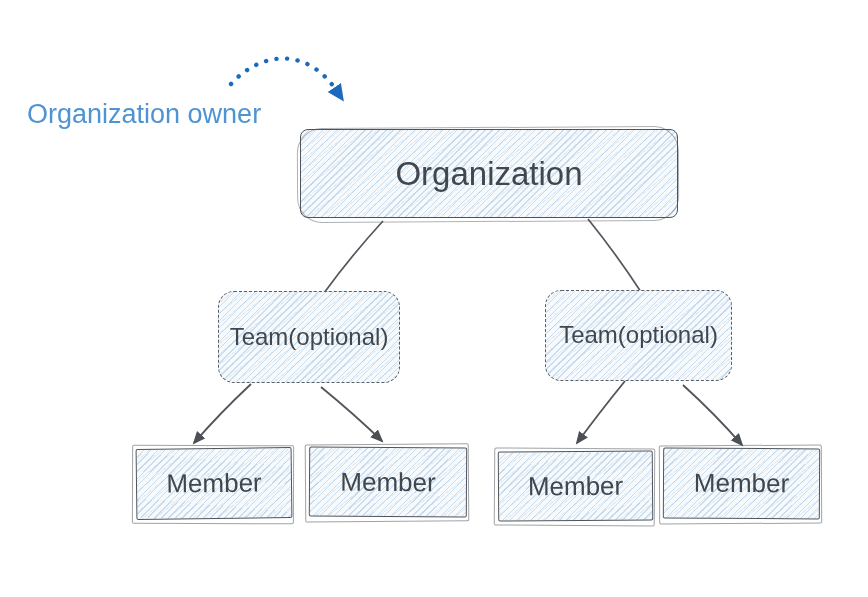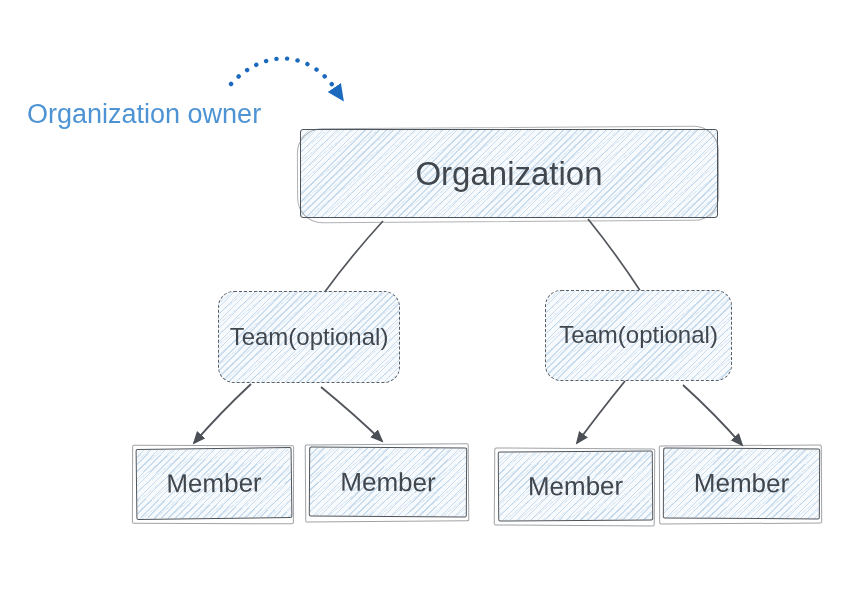--- a/index.html
+++ b/index.html
@@ -32,23 +32,23 @@
     background-color: #f7fafd;
     background-image:
       repeating-linear-gradient(135deg, rgba(137,178,214,0.40) 0px, rgba(137,178,214,0.40) 1px, transparent 1px, transparent 5px),
       repeating-linear-gradient(141deg, rgba(164,198,228,0.28) 0px, rgba(164,198,228,0.28) 1px, transparent 1px, transparent 8px);
     box-sizing: border-box;
   }
   .node .label { position: relative; z-index: 2; }
 
   .org-node {
     left: 300px; top: 129px;
-    width: 418px; height: 89px;
+    width: 378px; height: 89px;
     border: 1.7px solid #4e545b;
-    border-radius: 3px;
+    border-radius: 8px;
     font-size: 33px;
     text-align: center;
   }
   .org-node::after {
     content: "";
     position: absolute;
     inset: -3px -2px -5px -4px;
     border: 1.2px solid rgba(78,84,91,0.45);
     border-radius: 25px;
     transform: rotate(-0.35deg);

